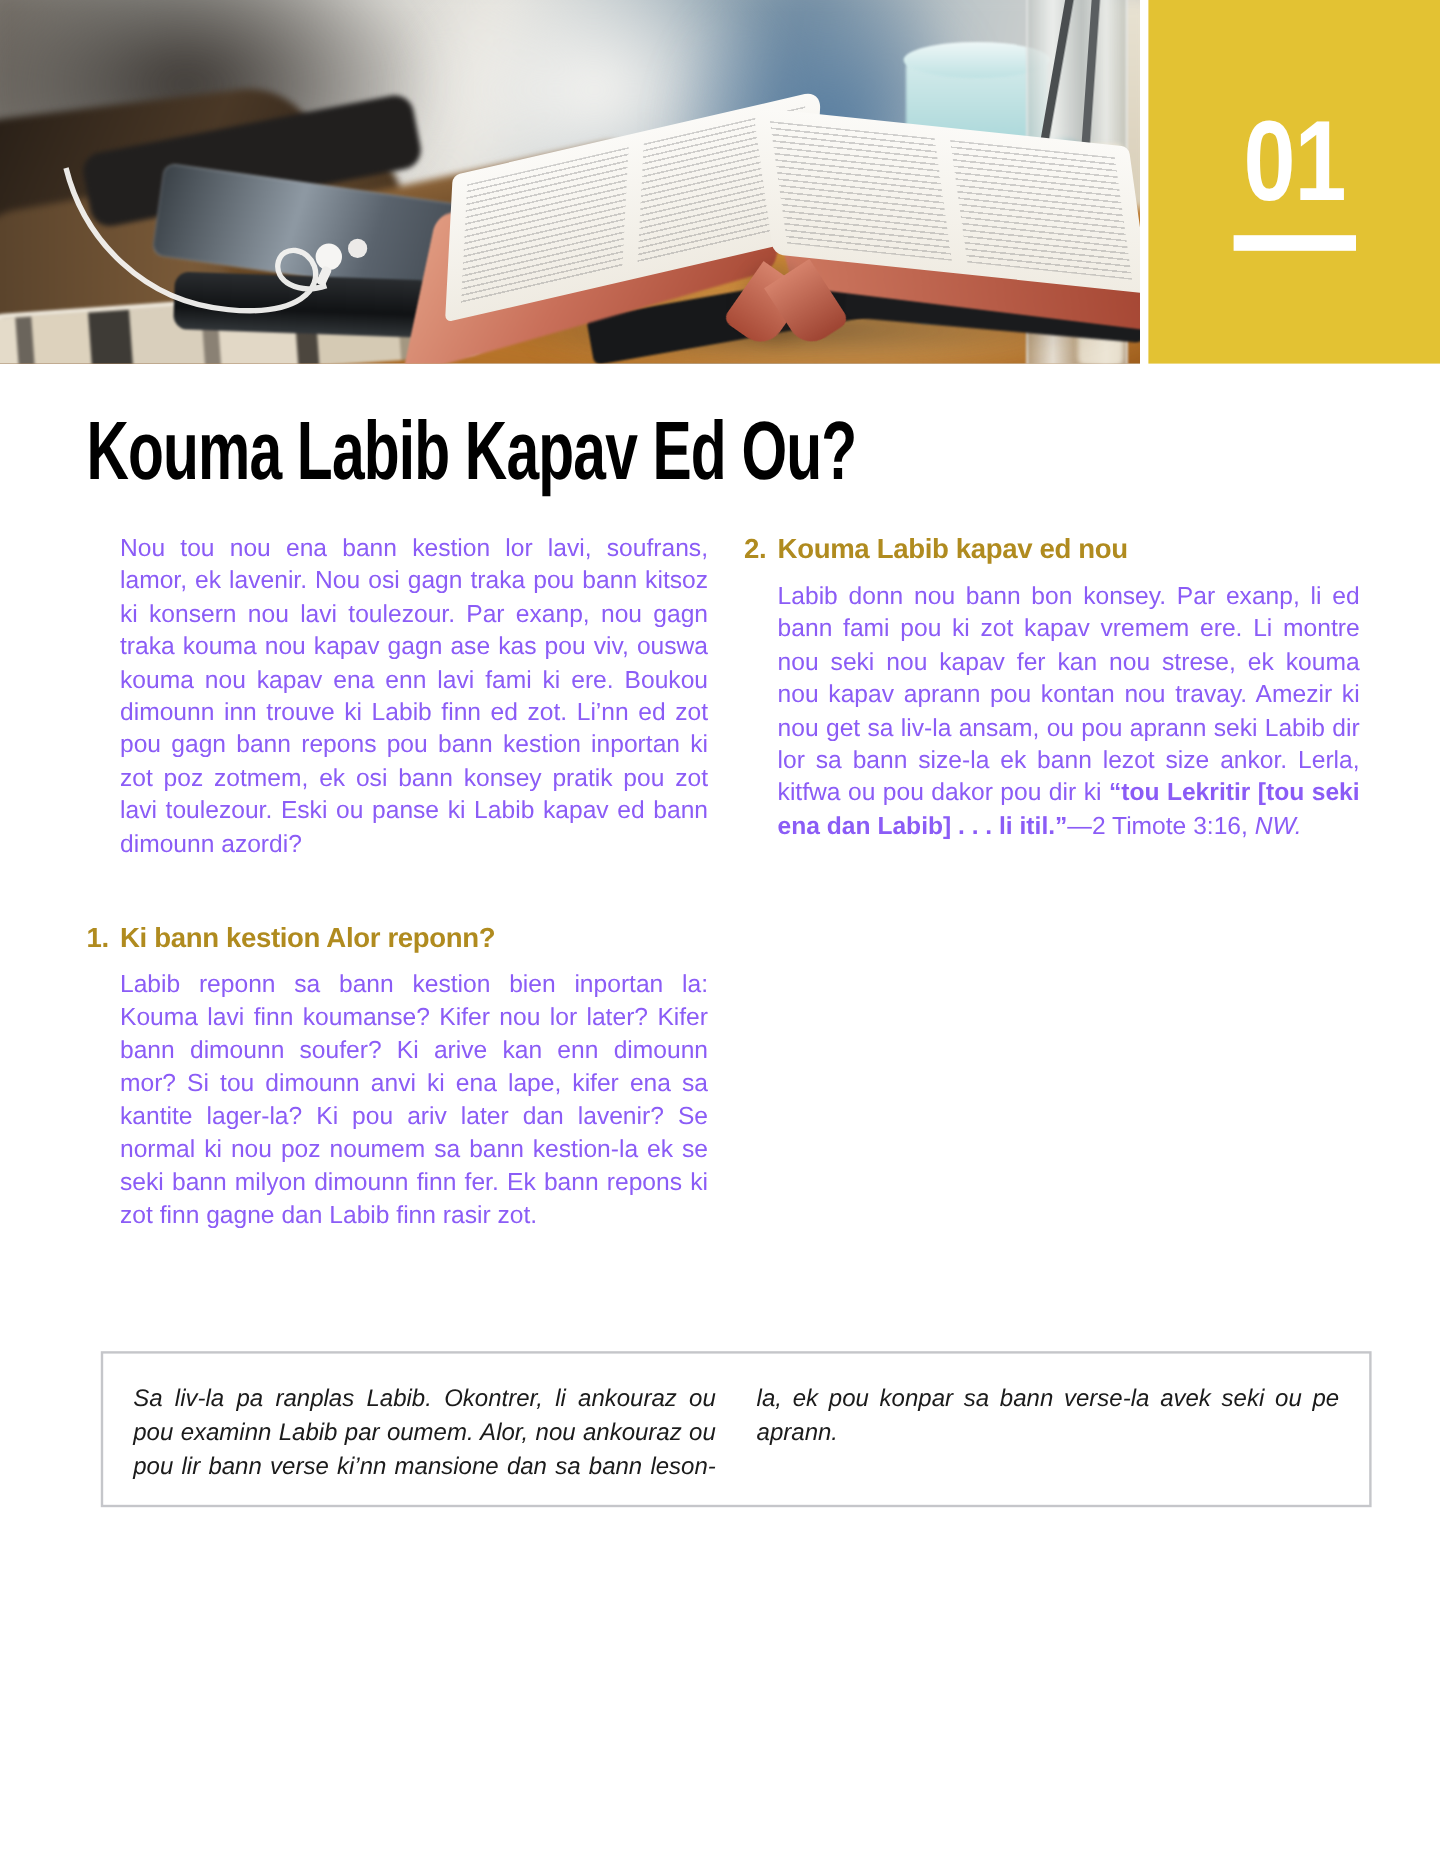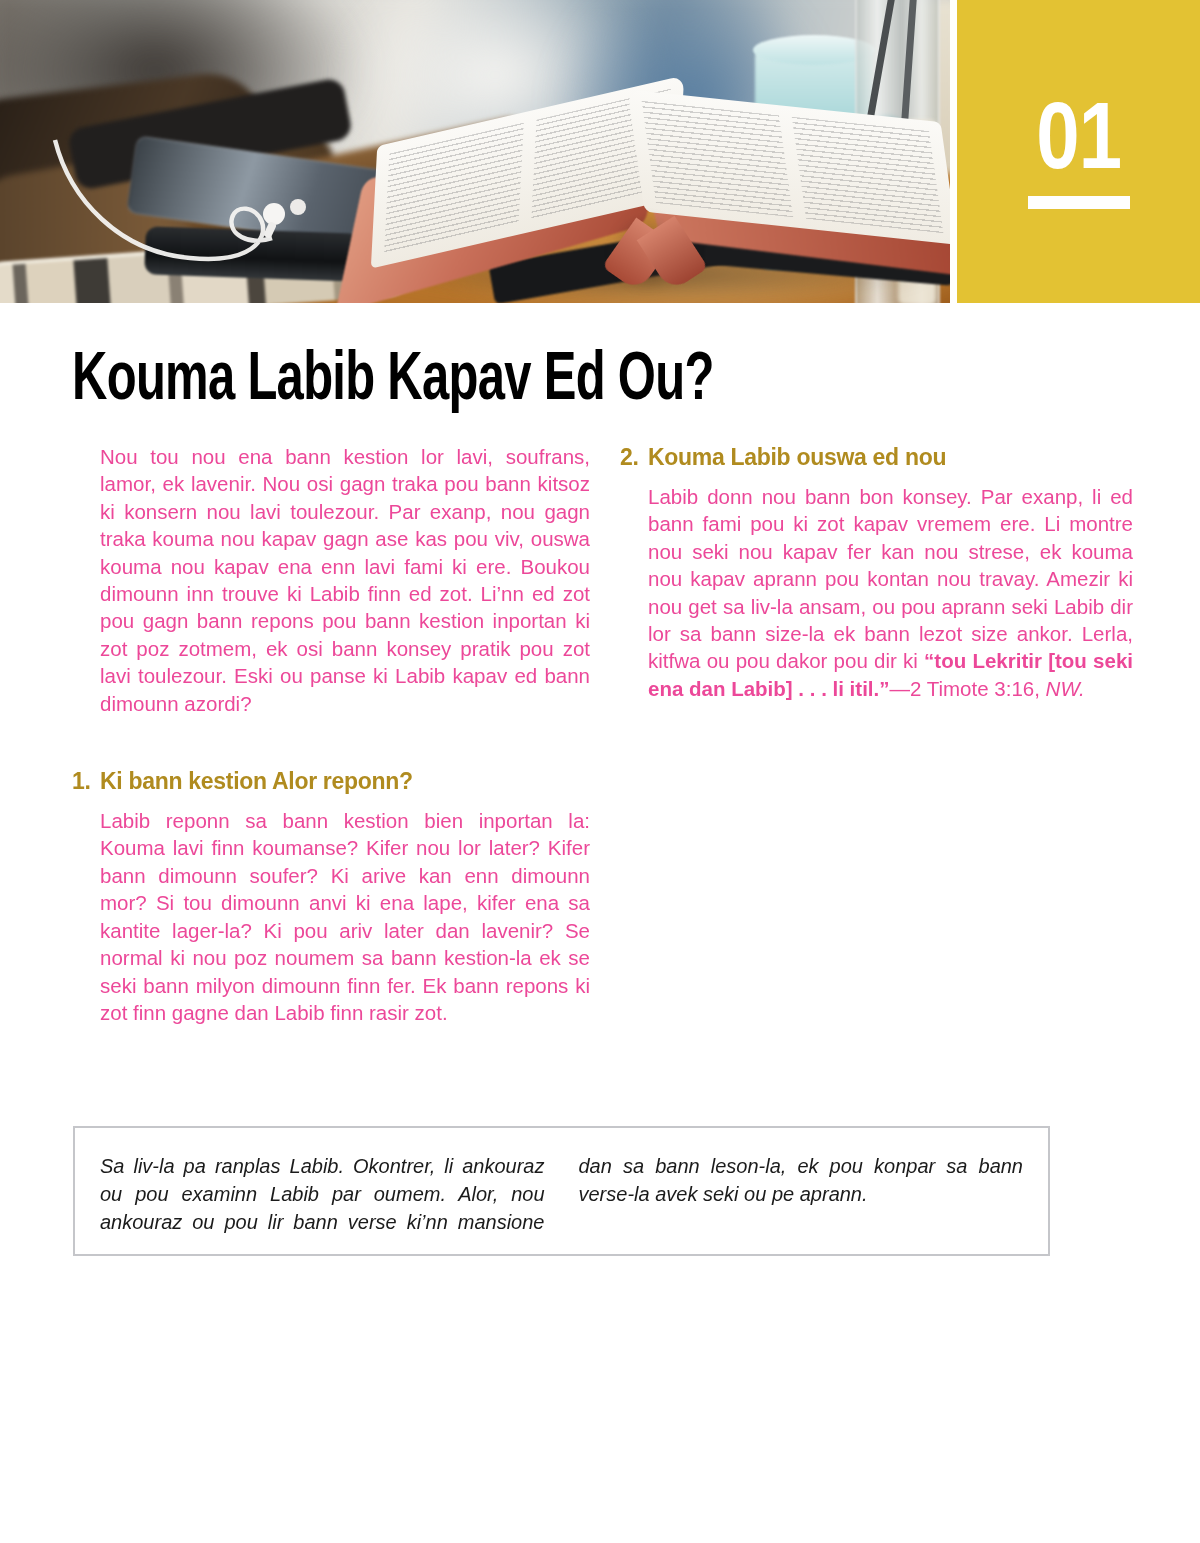--- a/index.html
+++ b/index.html
@@ -82,36 +82,36 @@
     letter-spacing: -1px; white-space: nowrap;
     transform: scaleX(0.71); transform-origin: left top;
   }
 
   
   .columns { position: absolute; left: 72px; top: 443px; width: 1061px; display: flex; gap: 30px; }
   .col-left { width: 518px; }
   .col-right { width: 513px; }
   .body-text {
     margin-left: 28px; font-size: 20.5px; line-height: 27.4px;
-    text-align: justify; color: #ec4899;
+    text-align: justify; color: #8b5cf6;
   }
   .q-heading {
     position: relative; margin: 50px 0 12px 28px;
     font-size: 23px; line-height: 28px; font-weight: 700;
     color: #b08b1f; letter-spacing: -0.3px;
   }
   .q-heading.first { margin-top: 0; }
   .q-num { position: absolute; left: -28px; top: 0; }
   .q-line { display: block; }
   .body-text b { font-weight: 700; }
   .body-text i { font-style: italic; }
 
   
   .footbox {
-    position: absolute; left: 73px; top: 1126px; width: 977px; height: 130px;
+    position: absolute; left: 84px; top: 1126px; width: 1059px; height: 130px;
     border: 2px solid #c5c6ca; background: #ffffff; padding: 24px 25px 16px 25px;
   }
   .footbox-text {
     column-count: 2; column-gap: 34px;
     font-size: 20px; line-height: 28px; font-style: italic;
     text-align: justify; color: #1b1b1b;
   }
 </style>
 </head>
 <body>
@@ -182,21 +182,21 @@
       <p class="body-text">Nou tou nou ena bann kestion lor lavi, soufrans, lamor, ek lavenir. Nou osi gagn traka pou bann kitsoz ki konsern nou lavi toulezour. Par exanp, nou gagn traka kouma nou kapav gagn ase kas pou viv, ouswa kouma nou kapav ena enn lavi fami ki ere. Boukou dimounn inn trouve ki Labib finn ed zot. Li’nn ed zot pou gagn bann repons pou bann kestion inportan ki zot poz zotmem, ek osi bann konsey pratik pou zot lavi toulezour. Eski ou panse ki Labib kapav ed bann dimounn azordi?</p>
       <h2 class="q-heading">
         <span class="q-num">1.</span>
         <span class="q-line">Ki bann kestion Alor reponn?</span>
       </h2>
       <p class="body-text">Labib reponn sa bann kestion bien inportan la: Kouma lavi finn koumanse? Kifer nou lor later? Kifer bann dimounn soufer? Ki arive kan enn dimounn mor? Si tou dimounn anvi ki ena lape, kifer ena sa kantite lager-la? Ki pou ariv later dan lavenir? Se normal ki nou poz noumem sa bann kestion-la ek se seki bann milyon dimounn finn fer. Ek bann repons ki zot finn gagne dan Labib finn rasir zot.</p>
     </div>
     <div class="col col-right">
       <h2 class="q-heading first">
         <span class="q-num">2.</span>
-        <span class="q-line">Kouma Labib ouswa ed nou</span>
+        <span class="q-line">Kouma Labib kapav ed nou</span>
       </h2>
       <p class="body-text"><span>Labib donn nou bann bon konsey. Par exanp, li ed bann fami pou ki zot kapav vremem ere. Li montre nou seki nou kapav fer kan nou strese, ek kouma nou kapav aprann pou kontan nou travay. Amezir ki nou get sa liv-la ansam, ou pou aprann seki Labib dir lor sa bann size-la ek bann lezot size ankor. Lerla, kitfwa ou pou dakor pou dir ki </span><b>“tou Lekritir [tou seki ena dan Labib] . . . li itil.”</b><span>—2 Timote 3:16, </span><i>NW.</i></p>
     </div>
   </div>
 
   <div class="footbox">
     <p class="footbox-text">Sa liv-la pa ranplas Labib. Okontrer, li ankouraz ou pou examinn Labib par oumem. Alor, nou ankouraz ou pou lir bann verse ki’nn mansione dan sa bann leson-la, ek pou konpar sa bann verse-la avek seki ou pe aprann.</p>
   </div>
 
 </div>

